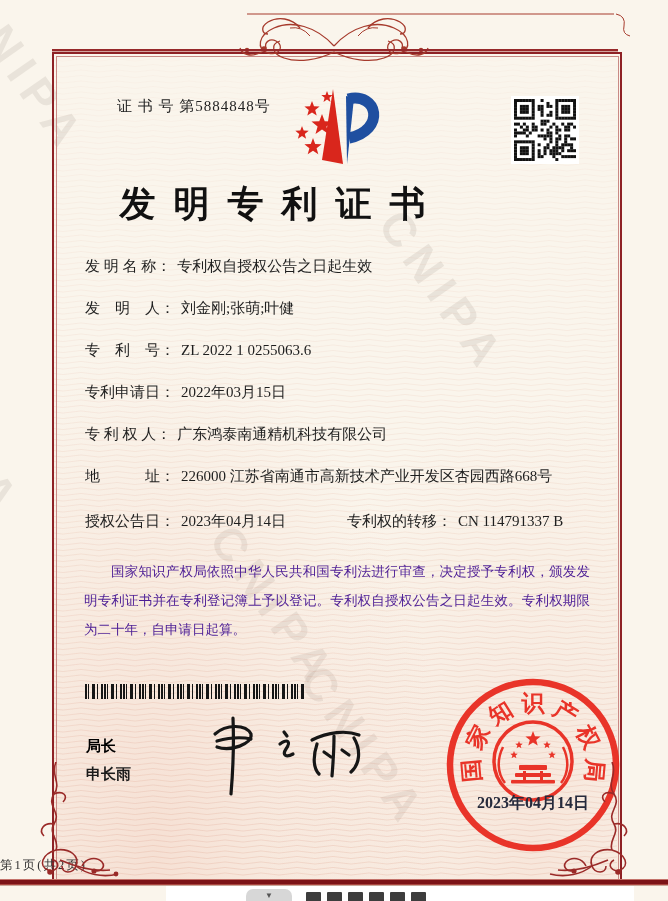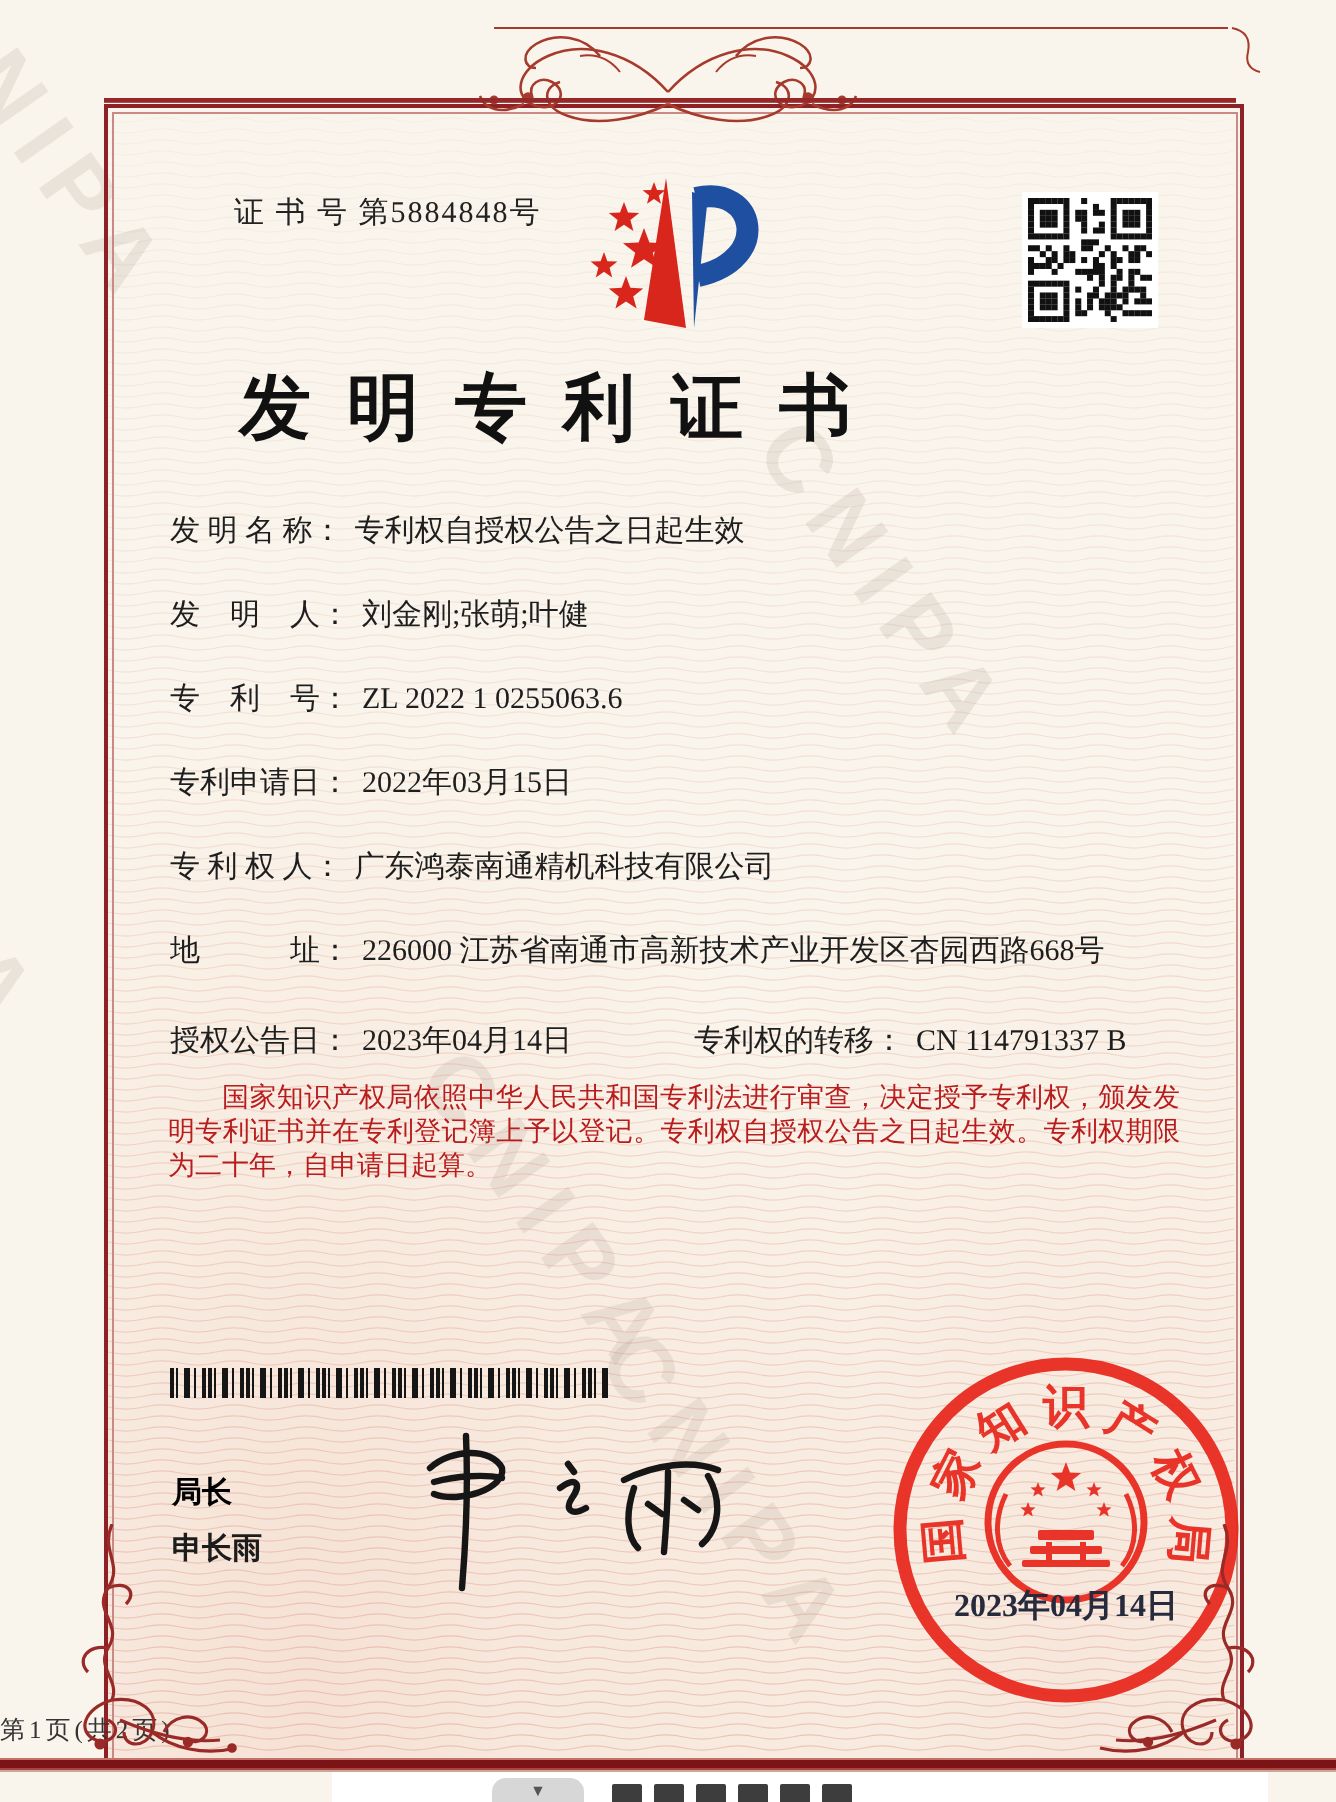--- a/index.html
+++ b/index.html
@@ -39,22 +39,22 @@
     font-size:36px;font-weight:bold;letter-spacing:18px;text-indent:18px;color:#111;
   }
   
   .fields{position:absolute;left:85px;top:258px;width:512px;z-index:5;font-size:15px;}
   .frow{display:flex;margin-bottom:25px;line-height:17px;align-items:flex-end;}
   .frow .lab{white-space:nowrap;color:#1e1e1e;}
   .frow .val{margin-left:6px;color:#1e1e1e;white-space:nowrap;}
   .frow .pair{display:flex;align-items:baseline;}
   .frow .pair.first{width:262px;}
   
-  .paras{position:absolute;left:84px;top:540px;width:506px;z-index:5;
-    font-size:13.5px;line-height:17px;color:#b91c1c;}
+  .paras{position:absolute;left:84px;top:557px;width:506px;z-index:5;
+    font-size:13.5px;line-height:29px;color:#4c1d95;}
   .paras p{margin:0 0 11px 0;text-indent:2em;text-align:justify;}
   
   .barcode{
     position:absolute;left:85px;top:684px;width:219px;height:15px;z-index:5;
     background:repeating-linear-gradient(90deg,
       #151515 0 2px, transparent 2px 3px,
       #151515 3px 4px, transparent 4px 7px,
       #151515 7px 10px, transparent 10px 12px,
       #151515 12px 13px, transparent 13px 16px,
       #151515 16px 18px, transparent 18px 19px);

